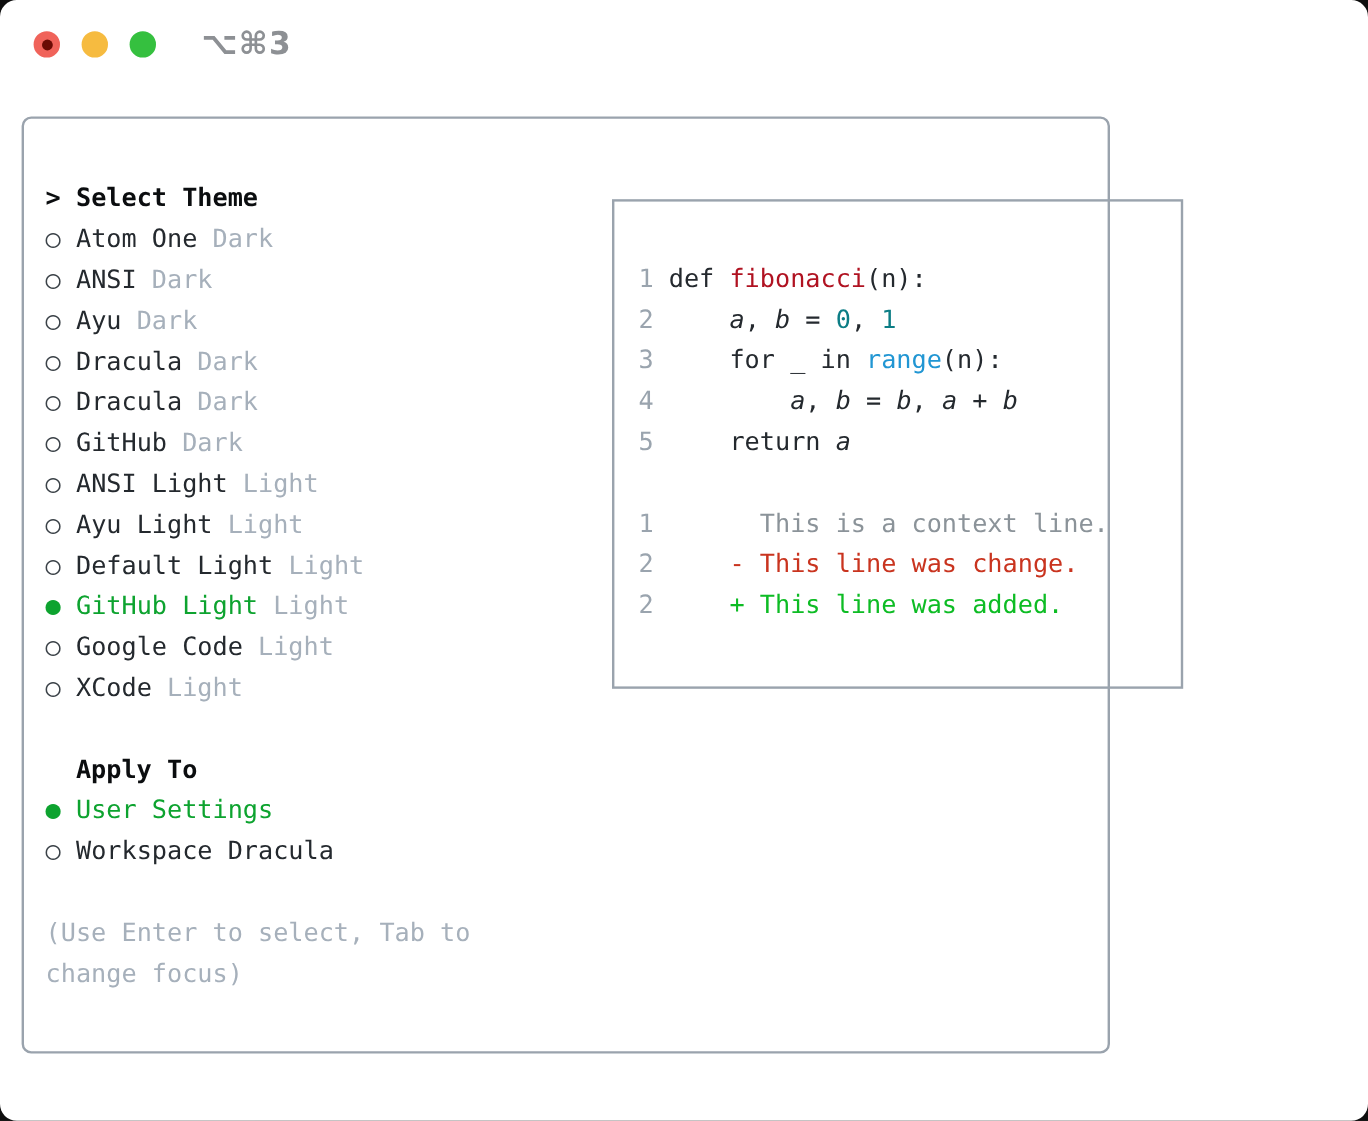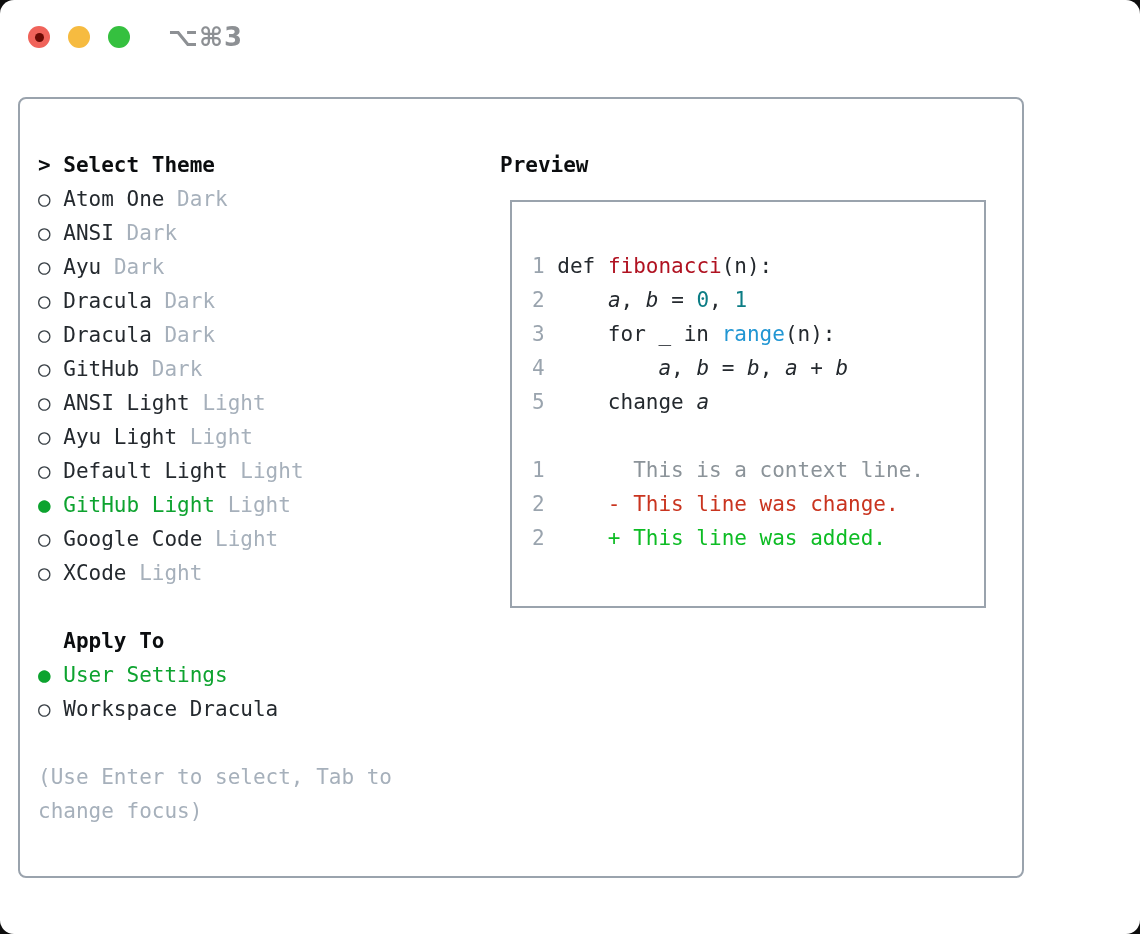--- a/index.html
+++ b/index.html
@@ -28,21 +28,21 @@
   .light .dot { width: 9px; height: 9px; border-radius: 50%; background: var(--traffic-red-dot); }
   .shortcut {
     margin-left: 20px;
     font-family: "DejaVu Sans", sans-serif;
     font-size: 26px; font-weight: bold;
     color: #8d9094; letter-spacing: 1px;
   }
   
   .panel {
     position: absolute; left: 18px; top: 97px;
-    width: 1006px; height: 781px;
+    width: 907px; height: 781px;
     border: 2px solid var(--border-gray);
     border-radius: 8px;
   }
   .line {
     font-size: 21px; line-height: 34px;
     white-space: pre;
     color: var(--text-primary);
   }
   .line.blank { height: 34px; }
   .header { font-weight: bold; color: #0b0d0f; }
@@ -111,28 +111,27 @@
           <div class="line"><span class="bullet">○ </span><span class="item-name">Workspace Dracula</span></div>
         </div>
       <div class="line blank"></div>
       <div>
           <div class="line muted">(Use Enter to select, Tab to</div>
           <div class="line muted">change focus)</div>
         </div>
     </div>
 
     <div class="right-col">
-      <div class="line header">Preview</div>
       <div class="preview-box">
         <div>
             <div class="line"><span class="ln">1 </span><span class="tok-plain">def </span><span class="tok-func">fibonacci</span><span class="tok-plain">(n):</span></div>
             <div class="line"><span class="ln">2 </span><span class="tok-plain">    </span><span class="tok-var">a</span><span class="tok-plain">, </span><span class="tok-var">b</span><span class="tok-plain"> = </span><span class="tok-num">0</span><span class="tok-plain">, </span><span class="tok-num">1</span></div>
             <div class="line"><span class="ln">3 </span><span class="tok-plain">    for _ in </span><span class="tok-builtin">range</span><span class="tok-plain">(n):</span></div>
             <div class="line"><span class="ln">4 </span><span class="tok-plain">        </span><span class="tok-var">a</span><span class="tok-plain">, </span><span class="tok-var">b</span><span class="tok-plain"> = </span><span class="tok-var">b</span><span class="tok-plain">, </span><span class="tok-var">a</span><span class="tok-plain"> + </span><span class="tok-var">b</span></div>
-            <div class="line"><span class="ln">5 </span><span class="tok-plain">    change </span><span class="tok-var">a</span></div>
+            <div class="line"><span class="ln">5 </span><span class="tok-plain">    return </span><span class="tok-var">a</span></div>
             <div class="line blank"><span class="ln"></span></div>
             <div class="line"><span class="ln">1 </span><span class="tok-context">      This is a context line.</span></div>
             <div class="line"><span class="ln">2 </span><span class="tok-deleted">    - This line was change.</span></div>
             <div class="line"><span class="ln">2 </span><span class="tok-added">    + This line was added.</span></div>
           </div>
       </div>
     </div>
 
   </div>
 </div>

